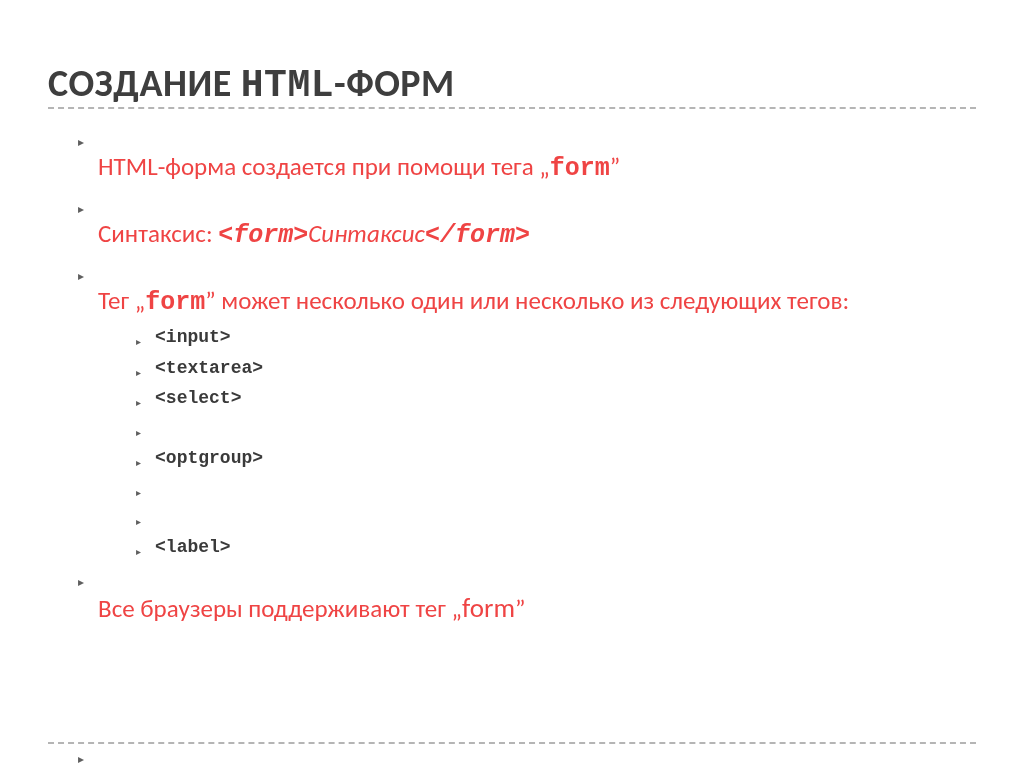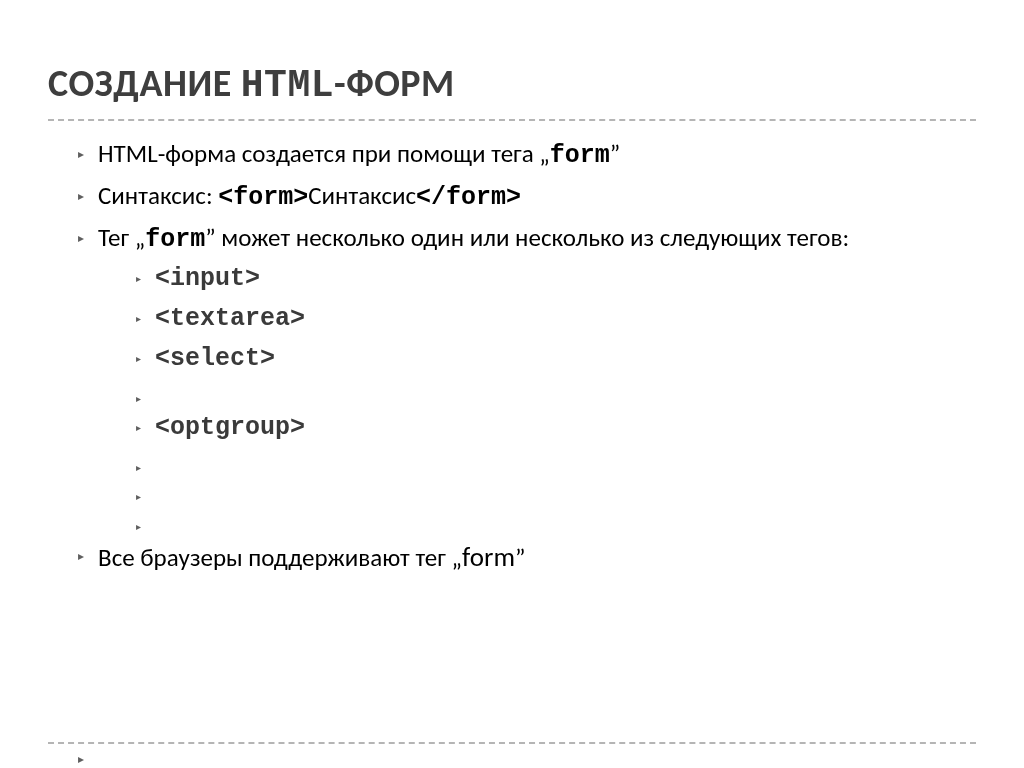--- a/index.html
+++ b/index.html
@@ -11,42 +11,42 @@
     color: #3a3a3a;
     padding: 60px 48px 0 48px;
     position: relative;
     overflow: hidden;
   }
   .title {
     font-size: 38px;
     font-weight: 700;
     color: #3e3e3e;
     letter-spacing: 0.5px;
-    margin-bottom: 12px;
+    margin-bottom: 0;
   }
   .title .mono { font-family: Consolas, 'Courier New', monospace; font-weight: 700; }
   .title-underline {
     border-bottom: 2px dashed #b5b5b5;
     margin-bottom: 16px;
   }
   ul.main-list { list-style: none; padding-left: 30px; }
   ul.sub-list  { list-style: none; padding-left: 58px; margin-top: 4px; margin-bottom: 6px; }
   .li-row { display: flex; align-items: flex-start; margin-bottom: 6px; line-height: 1.35; }
   .bullet {
     flex: 0 0 auto;
     color: #5f5f5f;
     font-size: 12px;
     margin-right: 14px;
     margin-top: 9px;
   }
   .sub-list .bullet { font-size: 10px; margin-top: 10px; }
-  .li-text { font-size: 25px; color: #000000; }
-  .li-text-sub { font-size: 25px; color: #3a3a3a; font-weight: 700; font-family: Consolas, 'Courier New', monospace; }
+  .li-text { font-size: 25px; color: #ef4444; margin-top: 25px; }
+  .li-text-sub { font-size: 18px; color: #3a3a3a; font-weight: 700; font-family: Consolas, 'Courier New', monospace; }
   .bold-mono { font-weight: 700; font-family: Consolas, 'Courier New', monospace; }
-  .italic { }
+  .italic { font-style: italic; }
   .bottom-line {
     position: absolute;
     left: 48px;
     right: 48px;
     bottom: 24px;
     border-bottom: 2px dashed #b5b5b5;
   }
   .last-bullet {
     position: absolute;
     left: 78px;
@@ -107,20 +107,21 @@
       <span class="li-text-sub">&lt;optgroup&gt;</span>
     </li>
     <li class="li-row">
       <span class="bullet">▸</span>
     </li>
     <li class="li-row">
       <span class="bullet">▸</span>
     </li>
     <li class="li-row">
       <span class="bullet">▸</span>
+      <span class="li-text-sub">&lt;label&gt;</span>
     </li>
   </ul>
 
   <li class="li-row">
     <span class="bullet">▸</span>
     <span class="li-text">
       <span>Все браузеры поддерживают тег  „</span><span style="font-size:27px">form</span><span>”</span>
     </span>
   </li>
 

